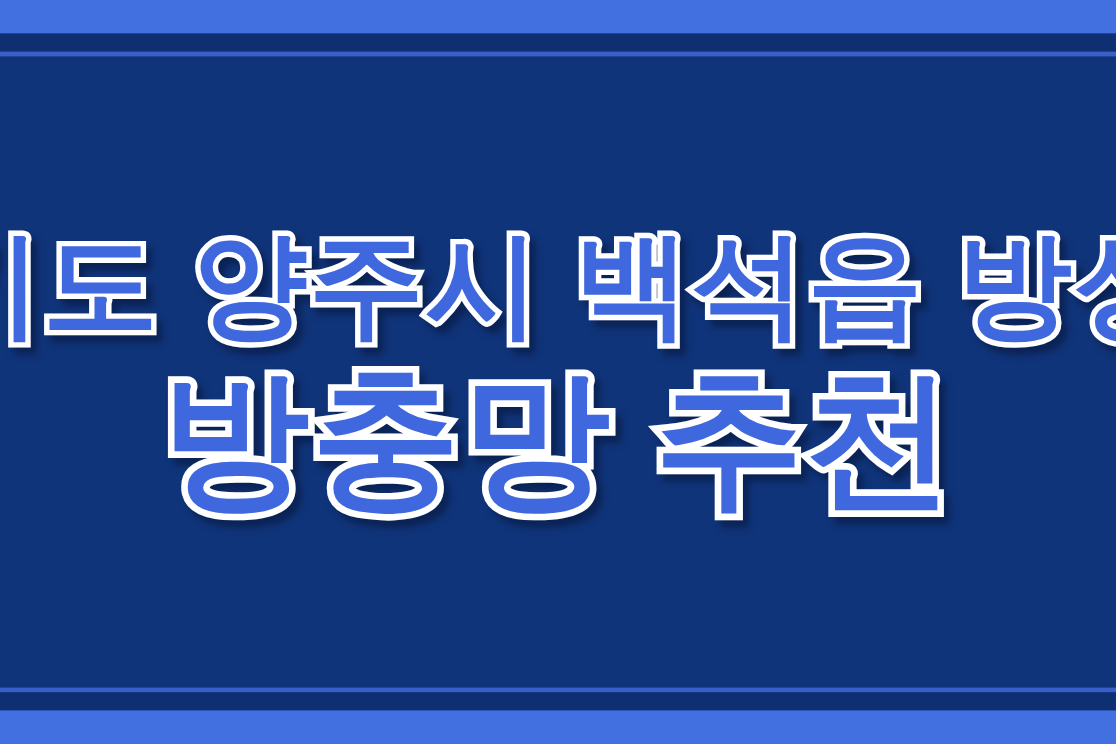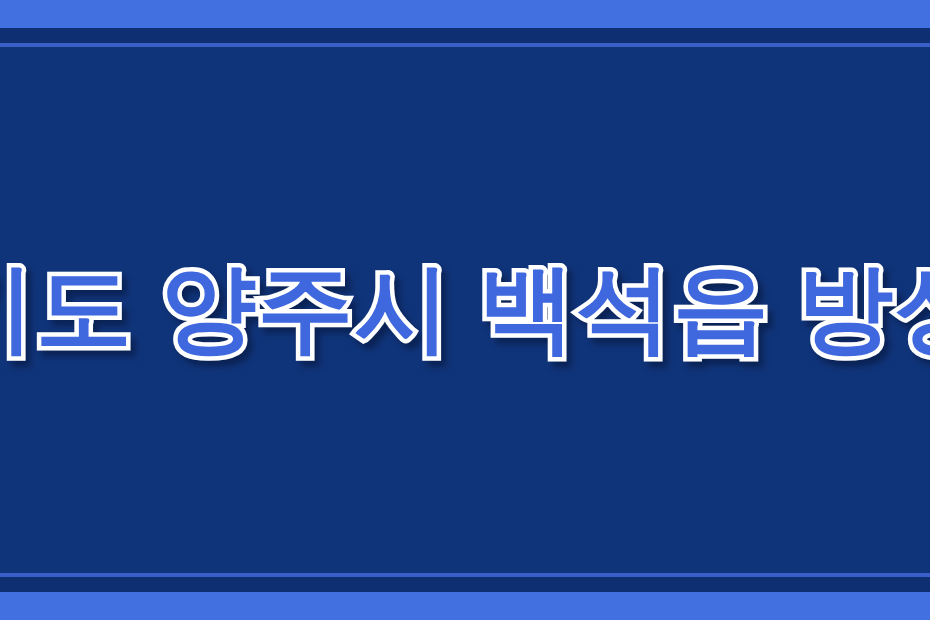--- a/index.html
+++ b/index.html
@@ -75,19 +75,20 @@
 <body>
 
 <div id="banner">
 
   <div class="band band-top-accent"></div>
   <div class="band band-top-navy"></div>
   <div class="band band-top-rule"></div>
 
   <div class="headline-stack">
     <div class="headline headline-line1">경기도 양주시 백석읍 방성리</div>
+    <div class="headline headline-line2">방충망 추천</div>
   </div>
 
   <div class="band band-bottom-rule"></div>
   <div class="band band-bottom-navy"></div>
   <div class="band band-bottom-accent"></div>
 
 </div>
 
 </body></html>

